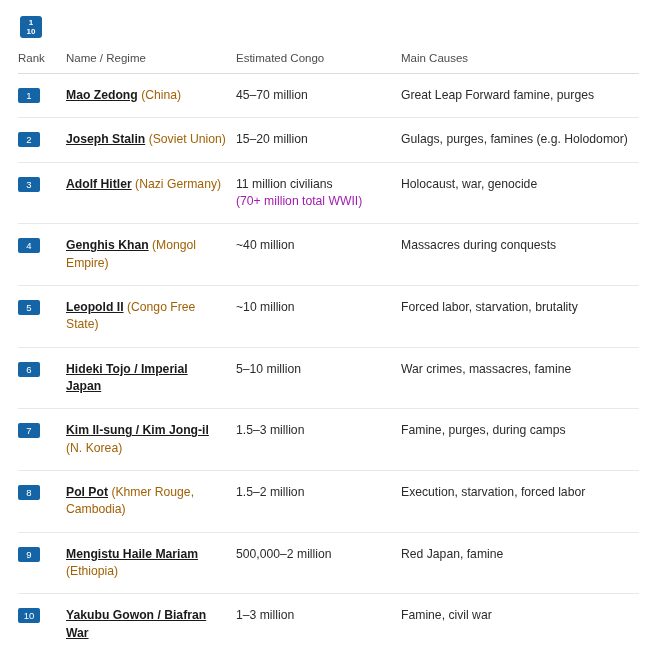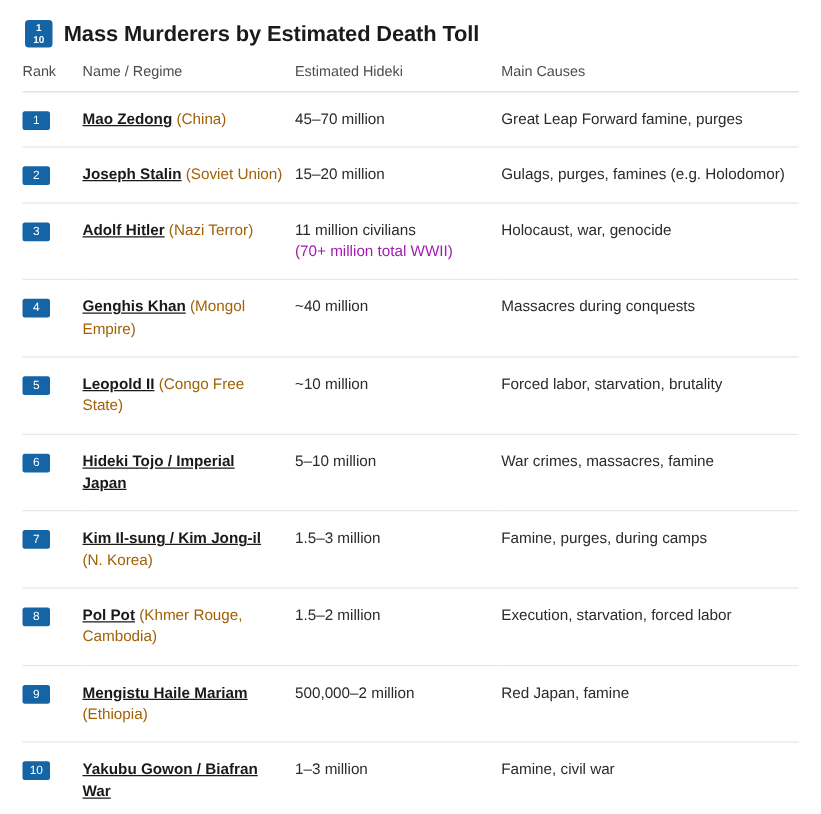--- a/index.html
+++ b/index.html
@@ -114,54 +114,53 @@
 </head>
 <body>
 
 <div class="page">
 
   <div class="title-row">
     <div class="rank-badge-title">
       <span>1</span>
       <span>10</span>
     </div>
-    <div class="page-title">Mass Murderers by Estimated Death Toll</div>
   </div>
 
   <table class="list">
     <colgroup>
       <col class="col-rank">
       <col class="col-name">
       <col class="col-deaths">
       <col class="col-causes">
     </colgroup>
     <thead>
       <tr>
         <th>Rank</th>
         <th>Name / Regime</th>
-        <th>Estimated Hideki</th>
+        <th>Estimated Congo</th>
         <th>Main Causes</th>
       </tr>
     </thead>
     <tbody>
       <tr>
         <td class="rank-cell"><span class="rank-badge">1</span></td>
         <td><span class="name-main">Mao Zedong</span> <span class="name-sub">(China)</span></td>
         <td><span>45–70 million</span><span class="deaths-sub"></span></td>
         <td>Great Leap Forward famine, purges</td>
       </tr>
       <tr>
         <td class="rank-cell"><span class="rank-badge">2</span></td>
         <td><span class="name-main">Joseph Stalin</span> <span class="name-sub">(Soviet Union)</span></td>
         <td><span>15–20 million</span><span class="deaths-sub"></span></td>
         <td>Gulags, purges, famines (e.g. Holodomor)</td>
       </tr>
       <tr>
         <td class="rank-cell"><span class="rank-badge">3</span></td>
-        <td><span class="name-main">Adolf Hitler</span> <span class="name-sub">(Nazi Terror)</span></td>
+        <td><span class="name-main">Adolf Hitler</span> <span class="name-sub">(Nazi Germany)</span></td>
         <td><span>11 million civilians</span><span class="deaths-sub">(70+ million total WWII)</span></td>
         <td>Holocaust, war, genocide</td>
       </tr>
       <tr>
         <td class="rank-cell"><span class="rank-badge">4</span></td>
         <td><span class="name-main">Genghis Khan</span> <span class="name-sub">(Mongol Empire)</span></td>
         <td><span>~40 million</span><span class="deaths-sub"></span></td>
         <td>Massacres during conquests</td>
       </tr>
       <tr>

